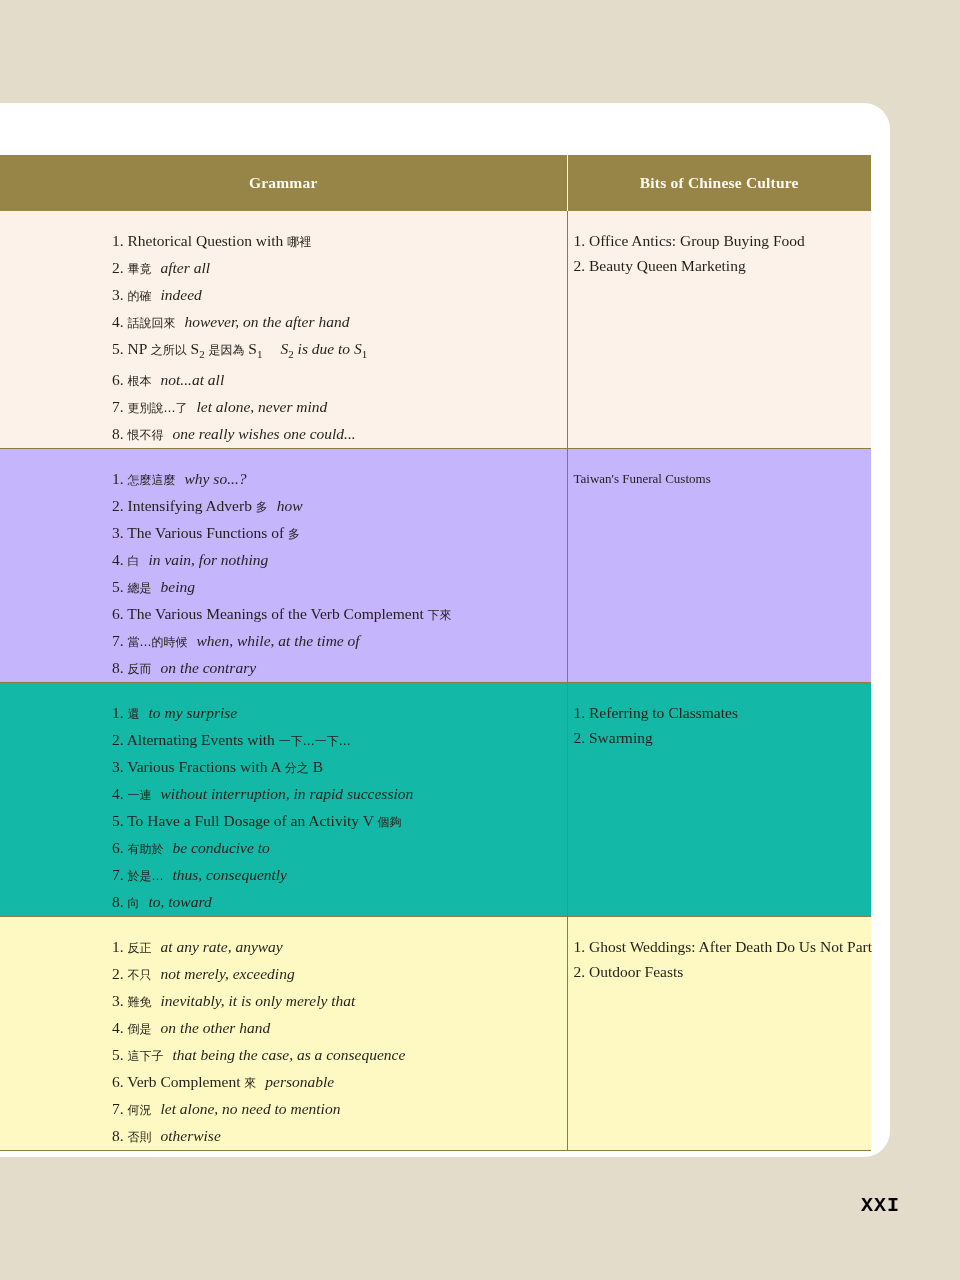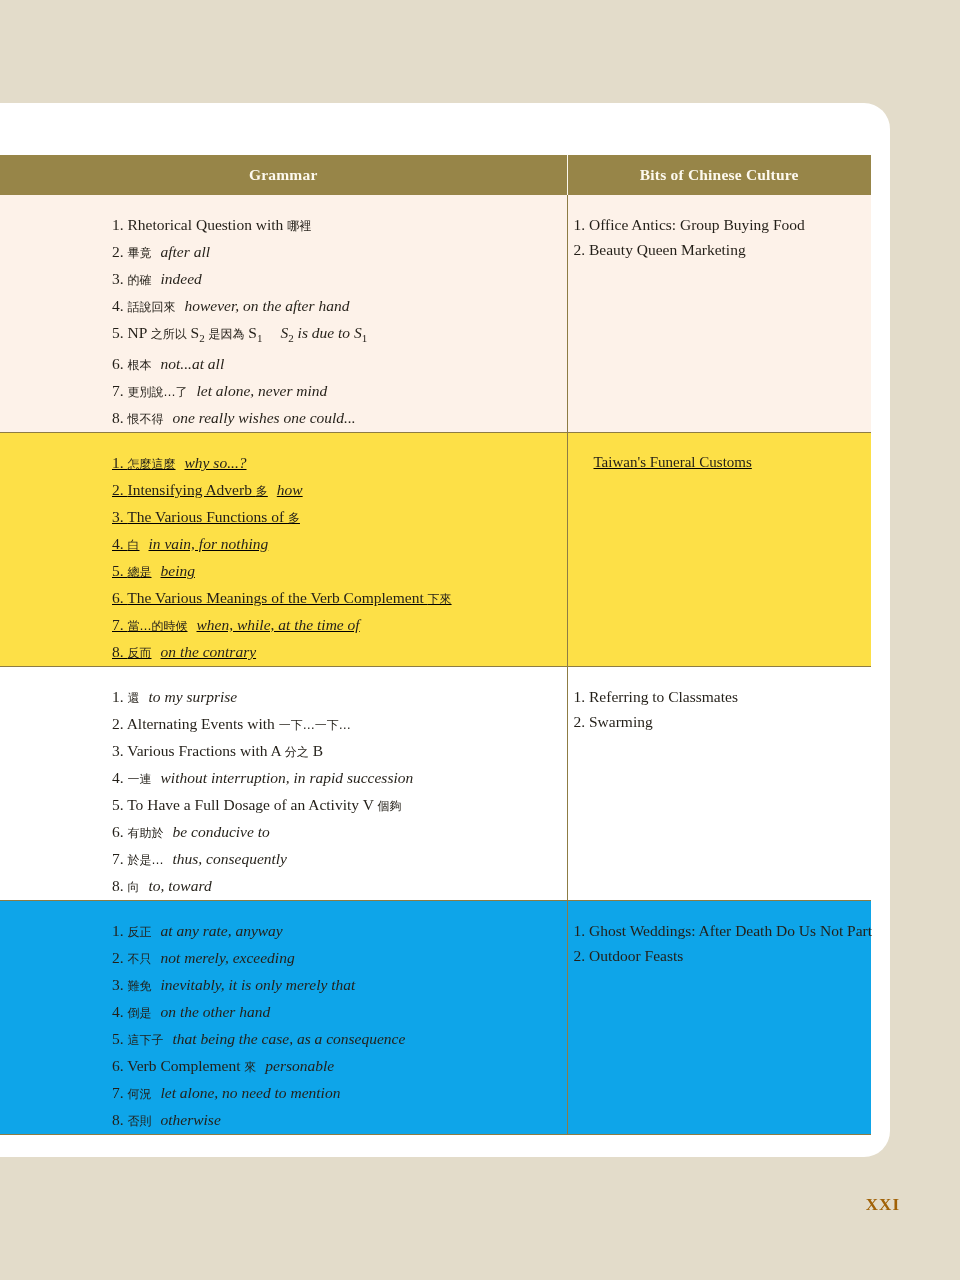--- a/index.html
+++ b/index.html
@@ -38,21 +38,21 @@
   }
   #syllabus-table col.c-grammar { width: 567px; }
   #syllabus-table col.c-culture { width: 304px; }
 
   #syllabus-table thead th {
     background: #978548;
     color: #fdf9ef;
     font-weight: bold;
     font-size: 15.5px;
     letter-spacing: .2px;
-    height: 40px;
+    height: 56px;
     padding: 0;
     text-align: center;
     vertical-align: middle;
     border: 0;
   }
   #syllabus-table thead th.col-grammar {
     border-right: 1px solid #fdf9ef;
   }
 
   #syllabus-table tbody td {
@@ -60,23 +60,23 @@
     padding: 0;
     border-bottom: 1.5px solid #8d7c44;
     border-right: 1.5px solid #8d7c44;
   }
   #syllabus-table tbody td.culture-cell {
     border-right: 0;
   }
 
   
   .tint-peach   { background: #fdf2e9; }
-  .tint-cream   { background: #fde047; text-decoration: underline; }
-  .tint-blush   { background: #ffffff; }
-  .tint-sage    { background: #0ea5e9; }
+  .tint-cream   { background: #c4b5fd; }
+  .tint-blush   { background: #14b8a6; }
+  .tint-sage    { background: #fef9c3; }
 
   .row-r1 td { height: 214px; }
   .row-r2 td { height: 225px; }
   .row-r3 td { height: 224px; }
   .row-r4 td { height: 224px; }
 
   
   ol.item-list {
     list-style: none;
     margin: 0;
@@ -94,37 +94,36 @@
   .num { }
   .cn  { font-family: "DejaVu Sans", sans-serif; font-size: 12px; }
   .en  { }
   .gl  { font-style: italic; }
   .sub { font-size: 11px; vertical-align: sub; font-style: normal; }
   .spacer { display: inline-block; width: 9px; }
 
   
   .plain-text {
     padding: 17px 0 0 6px;
-    font-size: 15px;
+    font-size: 13px;
     line-height: 25px;
     color: #231f18;
-    margin-left: 20px;
   }
 
   
   #folio {
     position: absolute;
     right: 60px;
     top: 1205px;
     transform: translateY(-50%);
-    font-family: Liberation Serif, serif;
+    font-family: Liberation Mono, monospace;
     font-weight: bold;
-    font-size: 17px;
+    font-size: 20px;
     letter-spacing: 1px;
-    color: #a16207;
+    color: #000000;
   }
 </style>
 </head>
 <body>
 
 <div id="page-sheet"></div>
 
 <table id="syllabus-table">
   <colgroup>
     <col class="c-grammar">

